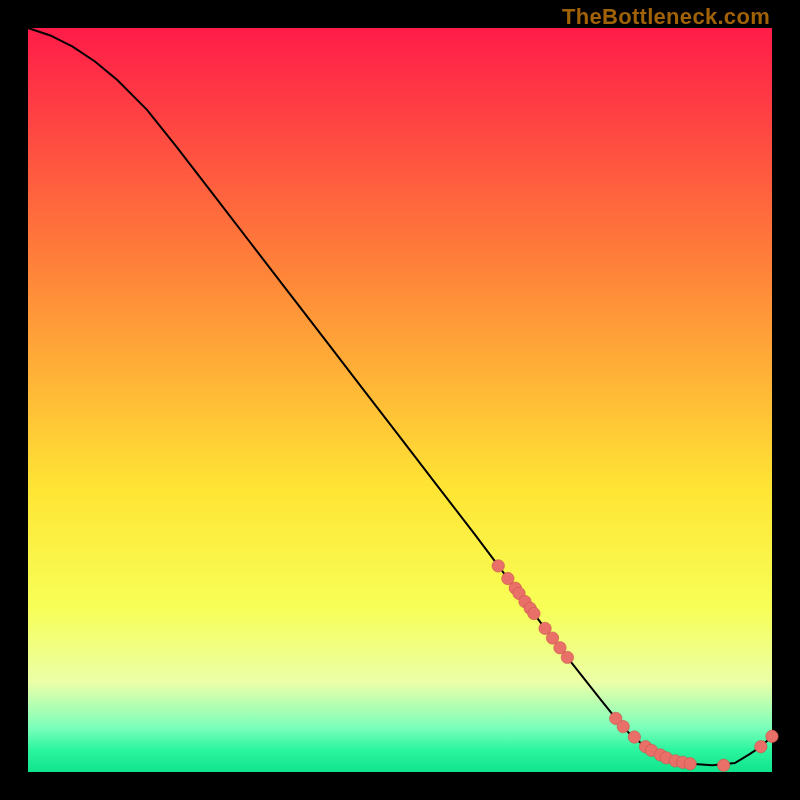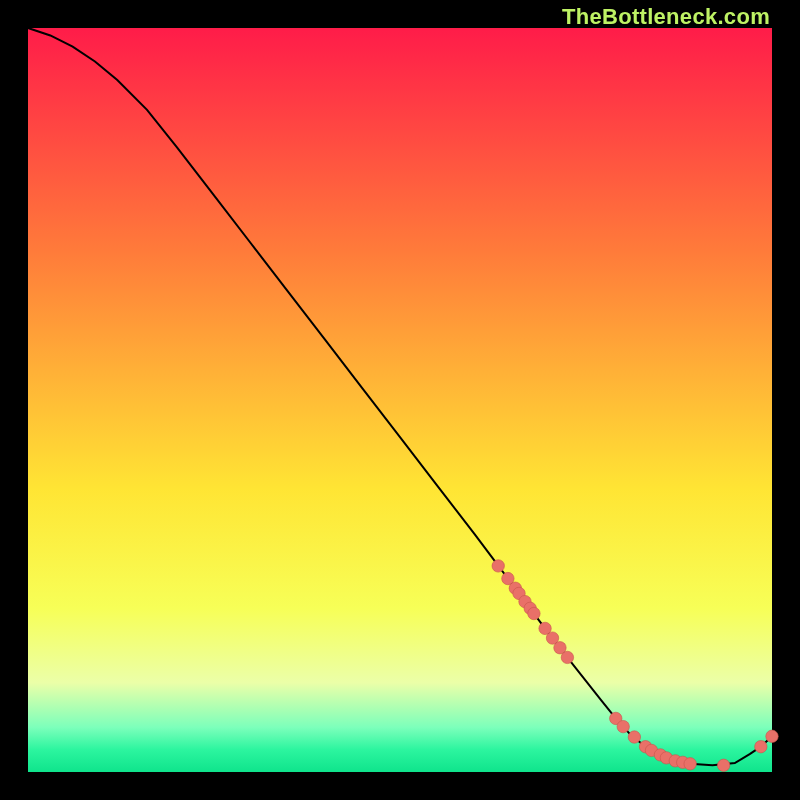--- a/index.html
+++ b/index.html
@@ -21,21 +21,21 @@
   .gradient-bg {
     position: absolute;
     left: 0; top: 0; right: 0; bottom: 0;
   }
   .watermark {
     position: absolute;
     top: 4px;
     right: 30px;
     font-size: 22px;
     font-weight: bold;
-    color: #bef264;
+    color: #a16207;
     letter-spacing: 0.3px;
     font-family: Arial, Helvetica, sans-serif;
   }
   svg.overlay {
     position: absolute;
     left: 0; top: 0;
     width: 744px;
     height: 744px;
     overflow: visible;
   }

